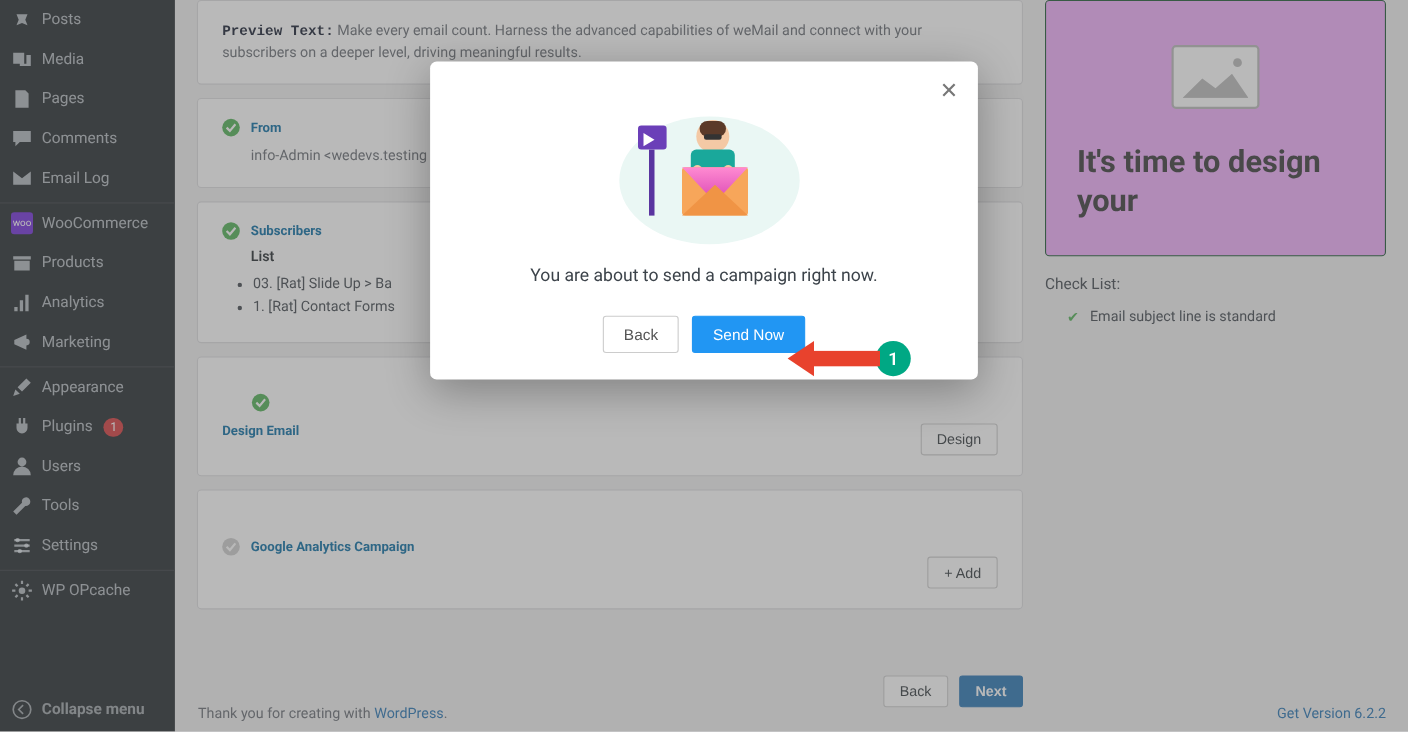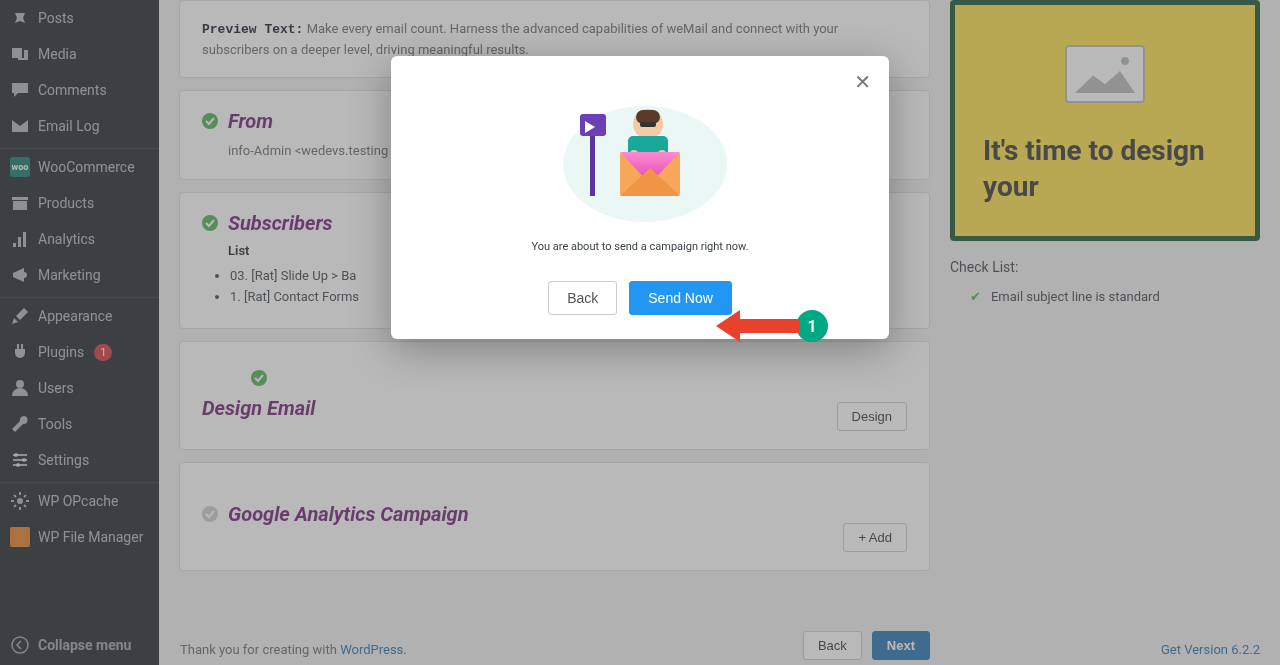--- a/index.html
+++ b/index.html
@@ -14,55 +14,55 @@
     .badge-count { background: #d63638; color: #fff; border-radius: 9px; padding: 0 6px; font-size: 11px; line-height: 17px; margin-left: 2px;}
     .collapse { margin-top: auto; padding: 10px; color: rgba(240,246,252,0.6); display:flex; align-items:center; gap:8px; cursor:pointer;font-weight:bold;}
     
     
     .main { flex: 1; display: flex; padding: 0 20px 0 20px; gap: 20px; overflow: hidden; position: relative;}
     .content-col { flex: 1; padding-top: 0;}
     .side-col { width: 310px; padding-top: 0;}
     
     .card { background: #fff; border: 1px solid #dcdcde; border-radius: 4px; padding: 18px 22px; margin-bottom: 12px; }
     .card-header { display: flex; align-items: center; gap: 10px; margin-bottom: 8px; }
-    .card-title { font-size: 20px; font-weight: 700; color: #701a75; font-style: italic; }
+    .card-title { font-size: 12px; font-weight: 700; color: #0369a1; }
     .status-ok { width:16px; height:16px; background:#4caf50; border-radius:50%; display:inline-flex; align-items:center; justify-content:center;}
     .status-ok svg { fill:#fff; width:10px; height:10px;}
     .status-grey{ width:16px; height:16px; background:#ccc; border-radius:50%; display:inline-flex; align-items:center; justify-content:center;}
     .status-grey svg{fill:#fff; width:10px; height:10px;}
     .card-sub { color:#646970; font-size:13px; line-height:1.5;}
     .card-sub strong{ color:#0f172a; font-weight:600;font-family:Liberation Mono, monospace;}
     .list-label{font-weight:600; margin-top:6px; color:#1d2327;}
     .bullet-list{ margin: 10px 0 0 28px; color:#3c434a;}
     .bullet-list li{ margin-bottom:6px;}
     .card-row{ display:flex; align-items:center; justify-content:space-between;}
     .btn{ background:#fff; border:1px solid #ccc; border-radius:3px; padding:6px 14px; cursor:pointer; font-size:13px; color:#2c3338;margin-top:42px;}
     .btn-primary{ background:#2271b1; border-color:#2271b1; color:#fff;font-weight:bold;}
     
     .nav-row{ display:flex; justify-content:flex-end; gap:10px; margin-top:18px;}
     
-    .preview-box { background:#fde047; border:5px solid #14532d; border-radius:4px; padding:40px 20px 30px; margin-bottom:18px; text-align:center;}
+    .preview-box { background:#f0abfc; border:1px solid #14532d; border-radius:4px; padding:40px 20px 30px; margin-bottom:18px; text-align:center;}
     .placeholder-img{ width:80px; height:58px; border:2px solid #b9b9b9; border-radius:4px; margin:0 auto 30px; position:relative; background:#fff;}
     .placeholder-img::before{ content:''; position:absolute; bottom:8px; left:8px; right:8px; height:22px; background: linear-gradient(45deg, transparent 45%, #b9b9b9 45%, #b9b9b9 55%, transparent 55%), linear-gradient(-45deg, transparent 45%, #b9b9b9 45%, #b9b9b9 55%, transparent 55%); background-size: 50% 100%; background-repeat:no-repeat; background-position: left, right; clip-path: polygon(0 100%, 30% 20%, 50% 60%, 75% 0, 100% 100%); background:#b9b9b9;}
     .placeholder-img::after{ content:''; position:absolute; top:10px; right:14px; width:8px; height:8px; background:#b9b9b9; border-radius:50%;}
     .preview-title{ font-size:28px; font-weight:700; color:#333; text-align:left; line-height:1.3; padding:0 8px;}
     
     .checklist-title{ font-size:14px; color:#3c434a; margin-bottom:10px;}
     .checklist-item{ display:flex; align-items:center; gap:10px; color:#3c434a; padding:4px 0 4px 20px;}
     .check-green{ color:#4caf50; }
     
     .footer{ position:absolute; bottom:8px; left:180px; right:20px; display:flex; justify-content:space-between; color:#646970; font-size:13px;}
     .footer a{ color:#2271b1; text-decoration:none;}
     
     
     .overlay{ position:absolute; inset:0; background:rgba(100,100,100,0.45); display:flex; align-items:flex-start; justify-content:center; z-index:100;}
     .modal{ background:#fff; border-radius:6px; width:498px; margin-top:56px; padding:28px 24px 24px; position:relative; box-shadow:0 10px 40px rgba(0,0,0,0.3);}
     .modal-close{ position:absolute; top:14px; right:18px; cursor:pointer; color:#777; font-size:20px;}
     .modal-art{ width:180px; height:140px; margin:0 auto 16px; position:relative;}
-    .modal-text{ text-align:center; font-size:11px; color:#3c434a; margin-bottom:28px;}
+    .modal-text{ text-align:center; font-size:16px; color:#3c434a; margin-bottom:28px;}
     .modal-actions{ display:flex; justify-content:center; gap:12px;}
     .modal-btn{ border:1px solid #ccc; background:#fff; padding:8px 18px; border-radius:3px; cursor:pointer; font-size:14px; color:#555;}
     .modal-btn-primary{ background:#2196f3; border-color:#2196f3; color:#fff;}
     
     
     .annotation{ position:absolute; top:310px; left:740px; z-index:200; display:flex; align-items:center;}
     .arrow-body{ width:60px; height:14px; background:#e8422d; position:relative;}
     .arrow-head{ width:0; height:0; border-top:16px solid transparent; border-bottom:16px solid transparent; border-right:24px solid #e8422d; position:absolute; left:-24px; top:-9px;}
     .anno-circle{ width:32px; height:32px; background:#00a884; border-radius:50%; color:#fff; display:flex; align-items:center; justify-content:center; font-weight:600; font-size:16px; margin-left:-4px;}
     
@@ -87,36 +87,44 @@
       <span class="sidebar-icon">
           <svg viewBox="0 0 20 20">
             <path d="M2 4h10v10H2zM14 6h4v10h-10v-2h6z"></path>
           </svg>
         </span>
       <span>Media</span>
     </div>
     <div class="sidebar-item">
       <span class="sidebar-icon">
           <svg viewBox="0 0 20 20">
+            <path d="M4 2h9l3 3v13H4z"></path>
+          </svg>
+        </span>
+      <span>Pages</span>
+    </div>
+    <div class="sidebar-item">
+      <span class="sidebar-icon">
+          <svg viewBox="0 0 20 20">
             <path d="M2 3h16v10H8l-4 4v-4H2z"></path>
           </svg>
         </span>
       <span>Comments</span>
     </div>
     <div class="sidebar-item">
       <span class="sidebar-icon">
           <svg viewBox="0 0 20 20">
             <path d="M2 4h16v12H2zM2 4l8 6 8-6"></path>
           </svg>
         </span>
       <span>Email Log</span>
     </div>
     <div class="sidebar-sep"></div>
     <div class="sidebar-item">
-      <span class="sidebar-icon" style="background:#0f766e;border-radius:3px;font-size:9px;font-weight:700;color:#fff;">woo</span>
+      <span class="sidebar-icon" style="background:#6d28d9;border-radius:3px;font-size:9px;font-weight:400;color:#fff;">woo</span>
       <span>WooCommerce</span>
     </div>
     <div class="sidebar-item">
       <span class="sidebar-icon">
           <svg viewBox="0 0 20 20">
             <path d="M2 4h16v3H2zM3 8h14v9H3zM7 10h6v2H7z"></path>
           </svg>
         </span>
       <span>Products</span>
     </div>
@@ -184,24 +192,20 @@
     </div>
     <div class="sidebar-sep"></div>
     <div class="sidebar-item">
       <span class="sidebar-icon">
           <svg viewBox="0 0 20 20">
             <circle cx="10" cy="10" r="3"></circle>
             <path d="M10 1v3M10 16v3M1 10h3M16 10h3M4 4l2 2M14 14l2 2M16 4l-2 2M6 14l-2 2" stroke="currentColor" stroke-width="2"></path>
           </svg>
         </span>
       <span>WP OPcache</span>
-    </div>
-    <div class="sidebar-item">
-      <span class="sidebar-icon" style="background:#e67e22;border-radius:2px;"></span>
-      <span>WP File Manager</span>
     </div>
     <div class="collapse">
       <span class="sidebar-icon">
           <svg viewBox="0 0 20 20">
             <circle cx="10" cy="10" r="8" fill="none" stroke="currentColor" stroke-width="1.5"></circle>
             <path d="M11 6l-4 4 4 4" fill="none" stroke="currentColor" stroke-width="1.5"></path>
           </svg>
         </span>
       <span>Collapse menu</span>
     </div>

